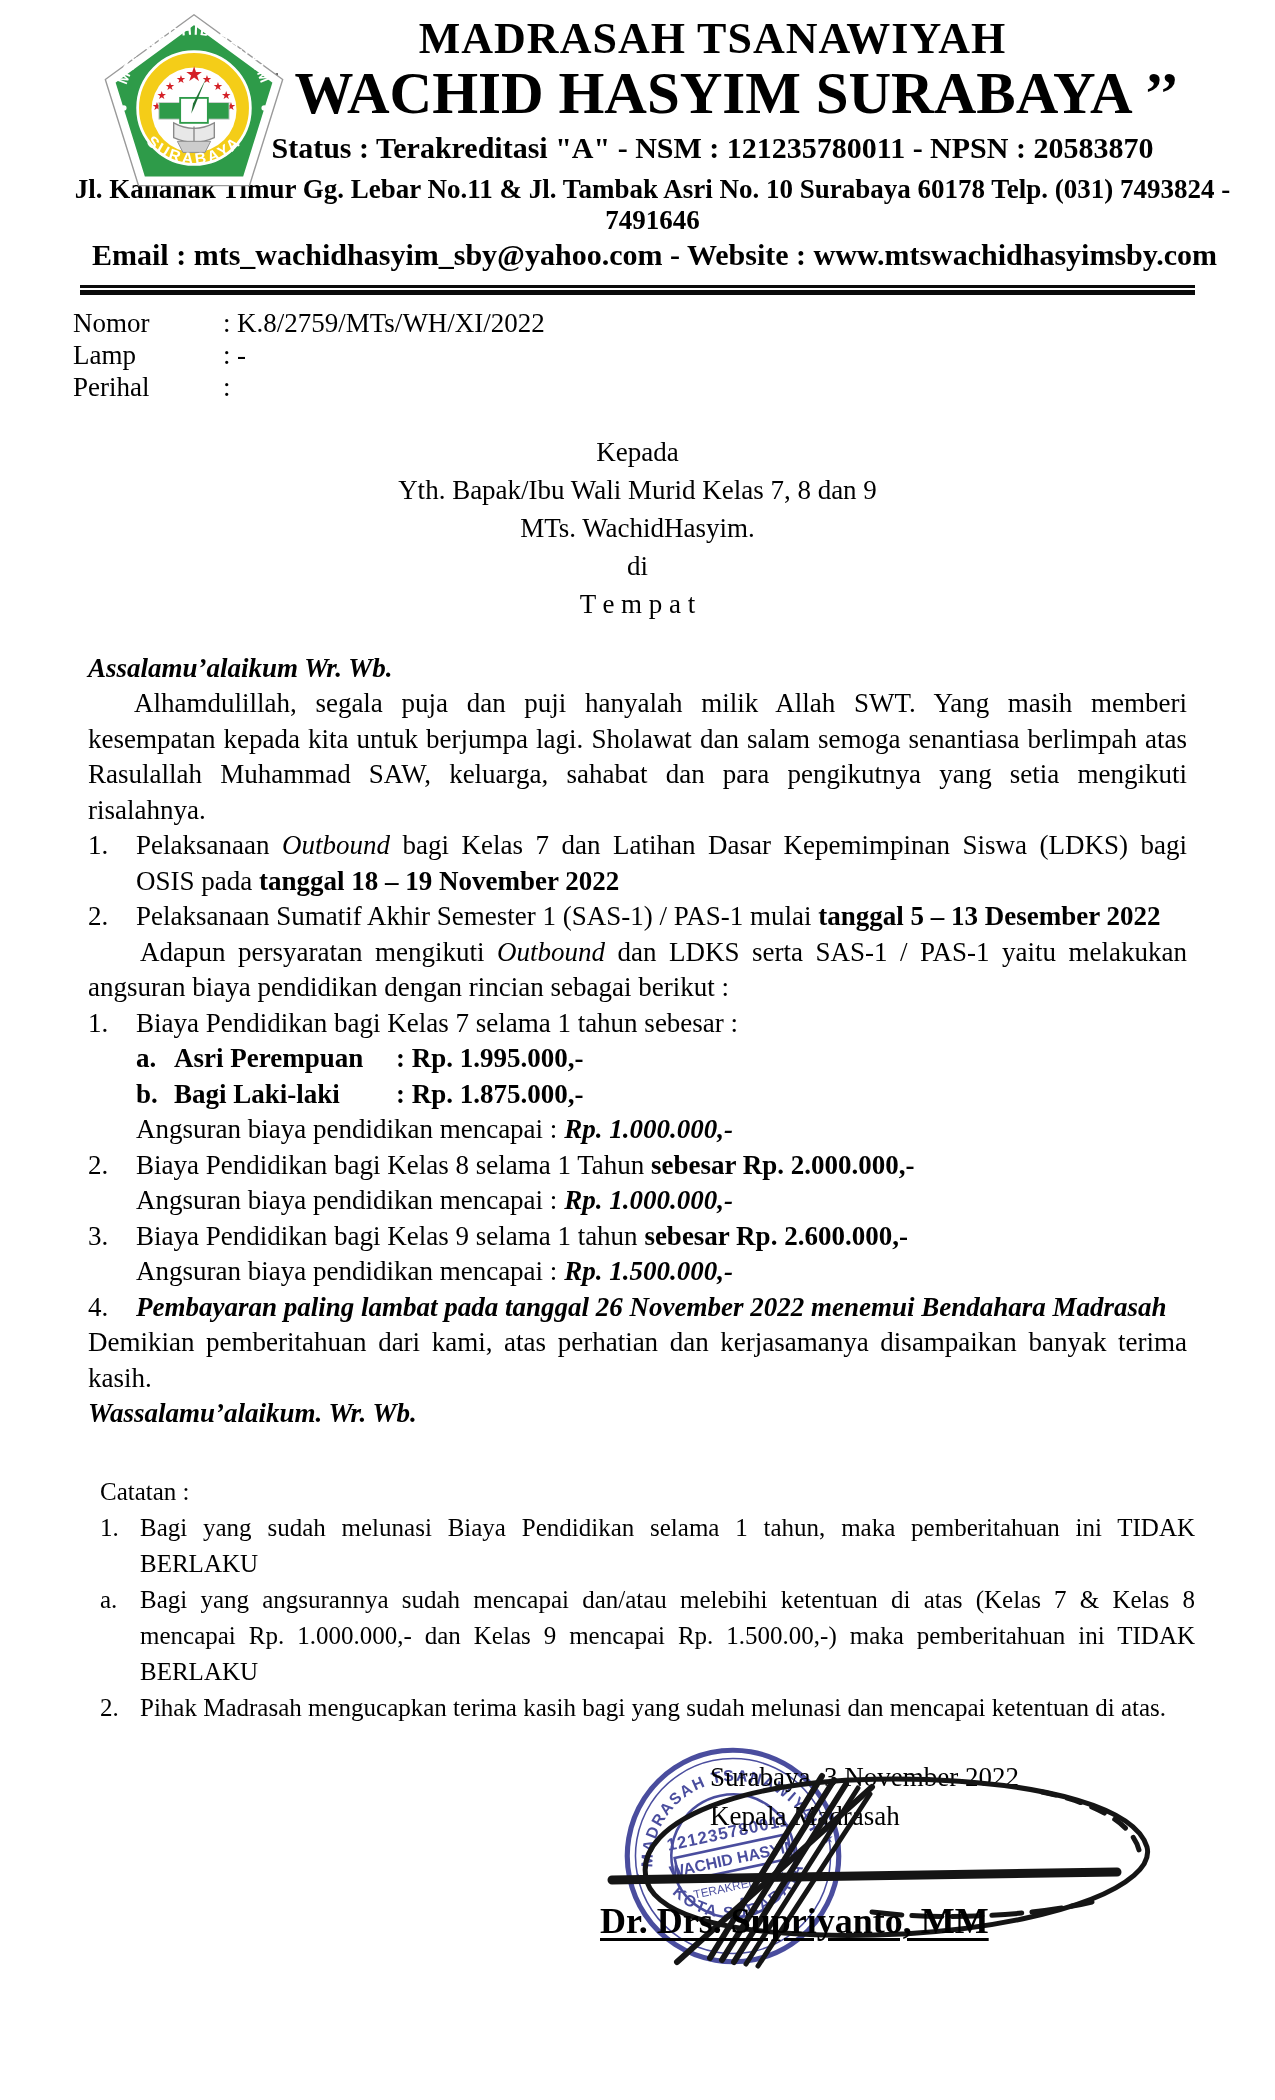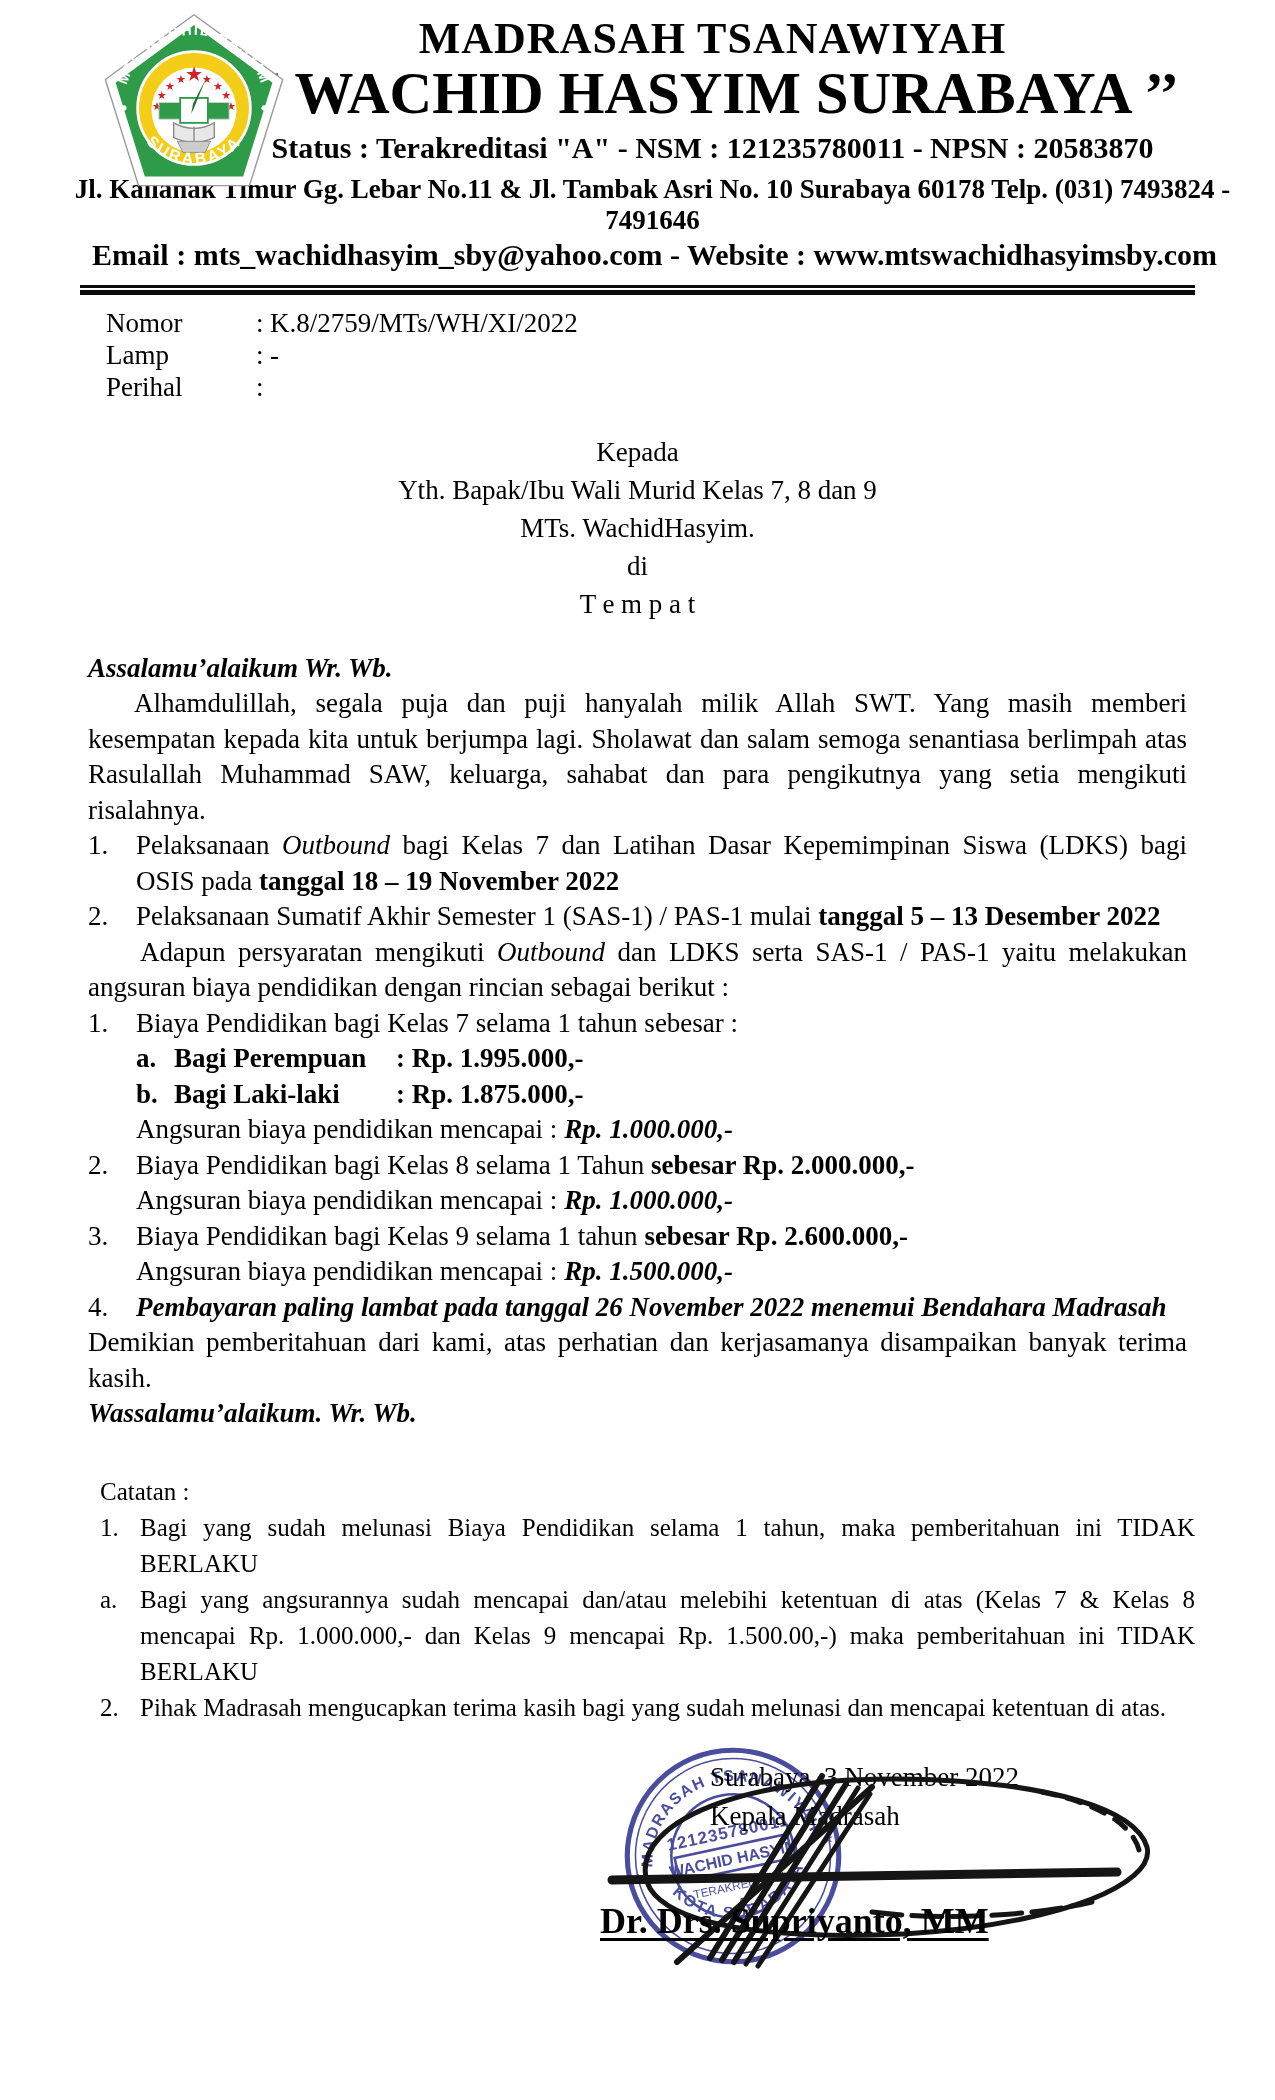--- a/index.html
+++ b/index.html
@@ -13,21 +13,21 @@
   .lh-text{margin-left:215px;margin-right:65px;text-align:center;}
   .lh-line1{font-size:44px;font-weight:bold;line-height:1.05;letter-spacing:1px;}
   .lh-line2{font-size:59px;font-weight:bold;line-height:1.08;white-space:nowrap;}
   .lh-status{font-size:30px;font-weight:bold;margin-top:5px;}
   .lh-address{text-align:center;font-size:27px;font-weight:bold;margin-top:9px;padding-left:30px;}
   .lh-email{text-align:center;font-size:30px;font-weight:bold;margin-top:2px;padding-left:34px;}
   .rule{margin:13px 80px 0 80px;}
   .rule-thin{height:3px;background:#0a0a0a;}
   .rule-thick{height:5px;background:#0a0a0a;margin-top:2px;}
   
-  .meta{margin:12px 88px 0 106px;font-size:27px;line-height:32px;}
+  .meta{margin:12px 88px 0 73px;font-size:27px;line-height:32px;}
   .meta-row{display:flex;}
   .meta-label{width:150px;flex:none;}
   .meta-colon{width:14px;flex:none;}
   .meta-value{flex:1;}
   .bold{font-weight:bold;}
   .bi{font-weight:bold;font-style:italic;}
   .it{font-style:italic;}
   
   .recipient{margin:30px 88px 0 88px;font-size:27px;line-height:38px;text-align:center;}
   
@@ -150,21 +150,21 @@
   </div>
 
   <div style="text-indent:52px;"><span>Adapun persyaratan mengikuti </span><span class="it">Outbound</span><span> dan LDKS serta SAS-1 / PAS-1 yaitu melakukan angsuran biaya pendidikan dengan rincian sebagai berikut :</span></div>
 
   <div class="li">
     <span class="li-m">1.</span>
     <span class="li-t">Biaya Pendidikan bagi Kelas 7 selama 1 tahun sebesar :</span>
   </div>
   <div class="sub">
     <span class="sub-m">a.</span>
-    <span class="sub-label">Bagi Perempuan</span>
+    <span class="sub-label">Asri Perempuan</span>
     <span>: Rp. 1.995.000,-</span>
   </div>
   <div class="sub">
     <span class="sub-m">b.</span>
     <span class="sub-label">Bagi Laki-laki</span>
     <span>: Rp. 1.875.000,-</span>
   </div>
   <div class="ang"><span>Angsuran biaya pendidikan mencapai : </span><span class="bi">Rp. 1.000.000,-</span></div>
 
   <div class="li">

